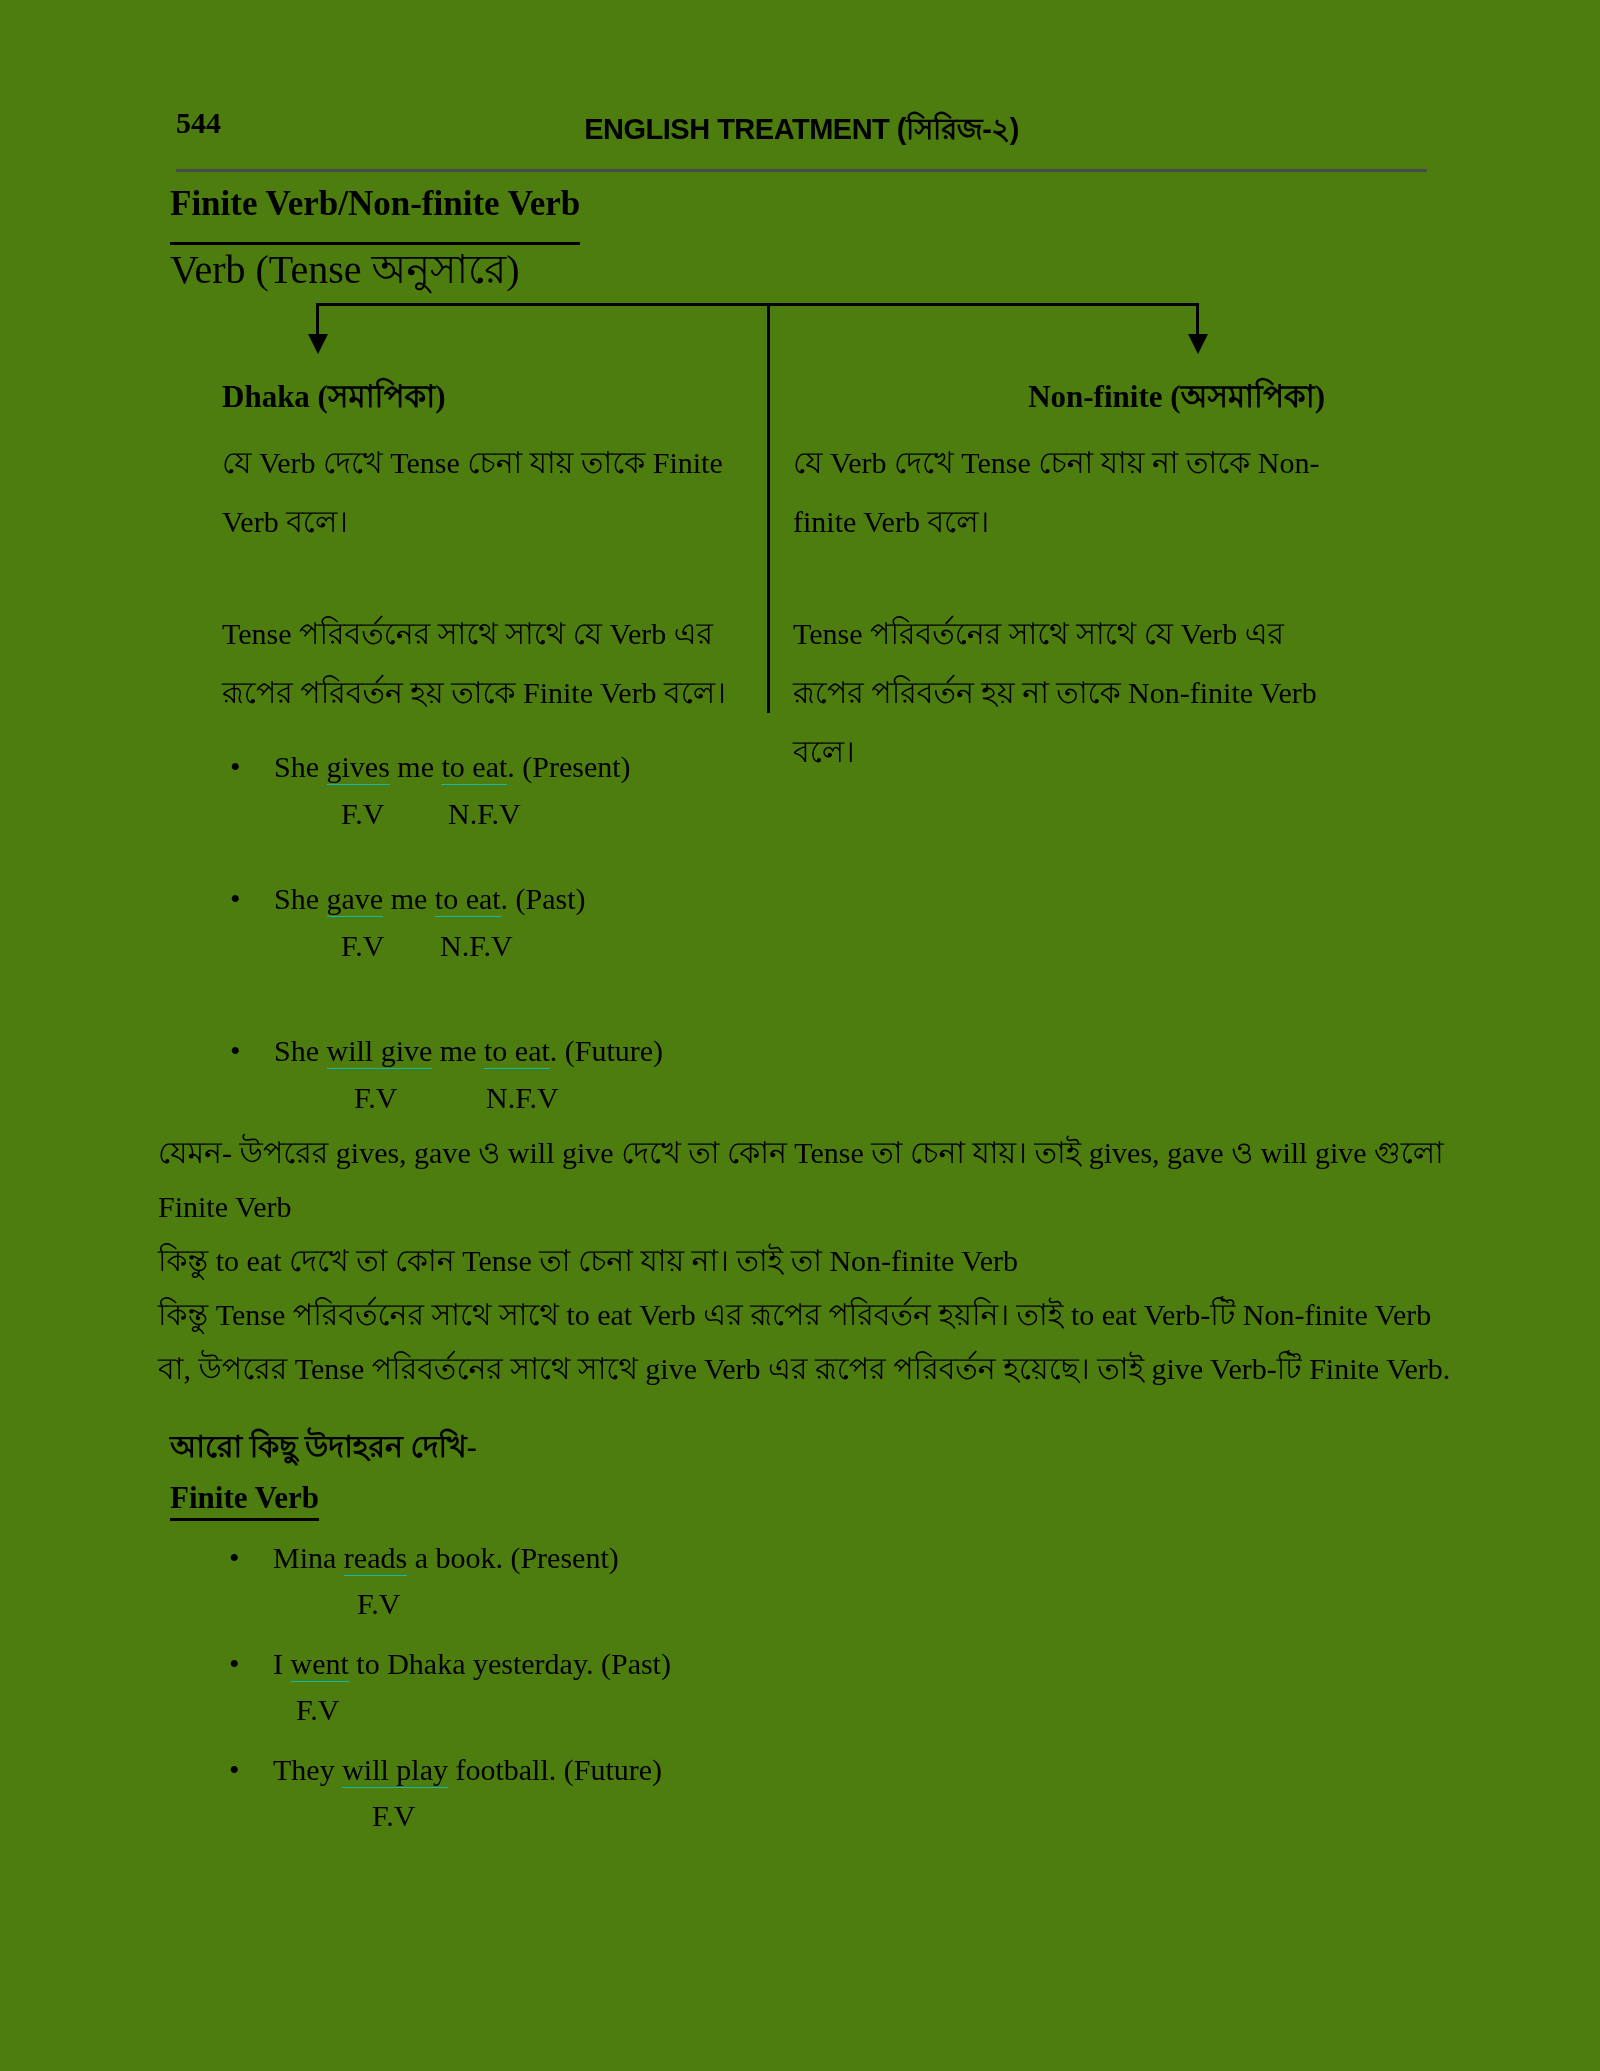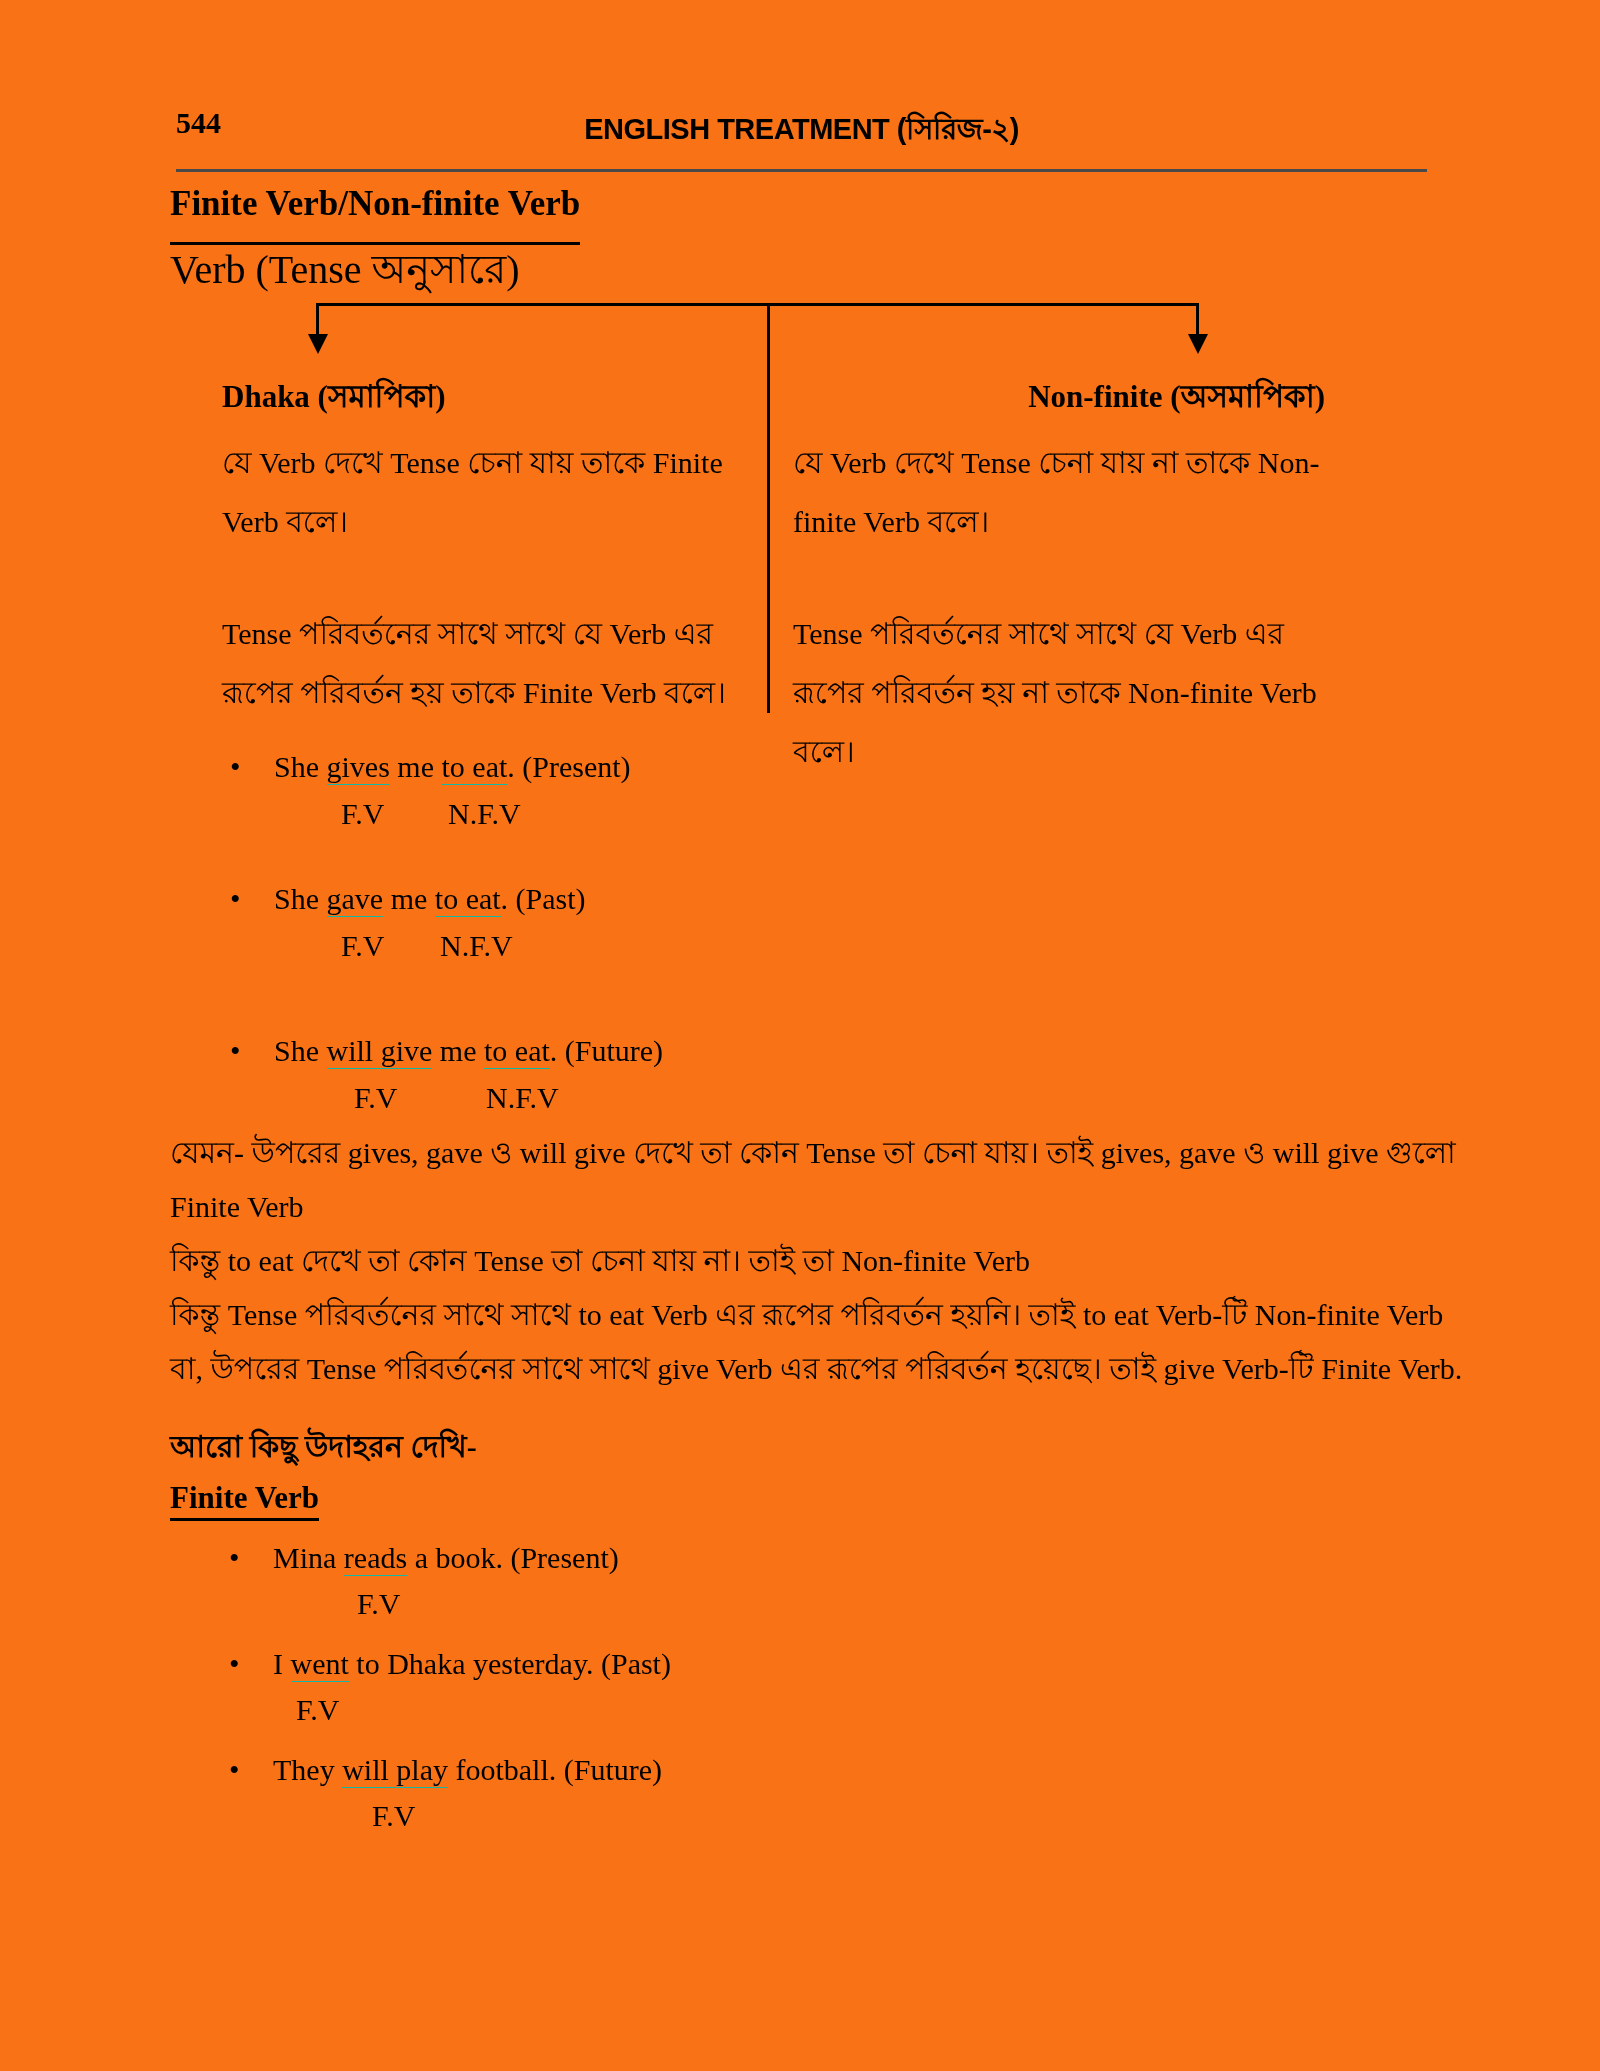--- a/index.html
+++ b/index.html
@@ -1,17 +1,17 @@
 <!DOCTYPE html>
 <html><head>
 <meta charset="utf-8">
 <style>
   html,body { margin:0; padding:0; background:#fff; }
   .page {
-    position:relative; width:1600px; height:2071px; background:#f97316;
+    position:relative; width:1600px; height:2071px; background:#4d7c0f;
     font-family:"Liberation Serif","DejaVu Serif",serif; color:#000;
     overflow:hidden;
   }
   
   .hdr-num { position:absolute; left:176px; top:106px; font-size:30px; font-weight:bold; }
   .hdr-title {
     position:absolute; left:176px; top:106px; width:1251px; text-align:center;
     font-family:"Liberation Sans","DejaVu Sans",sans-serif; font-size:29px; font-weight:bold;
     letter-spacing:-0.5px;
   }
@@ -54,21 +54,21 @@
   .bullet { display:inline-block; width:44px; }
   .uw { border-bottom:1px solid #14b8a6; padding-bottom:1px; }
   .ex-labels { position:relative; height:42px; margin-top:13px; }
   .ex-labels .fv  { position:absolute; }
   .ex-labels .nfv { position:absolute; }
   .e0 .fv { left:111px; } .e0 .nfv { left:218px; }
   .e1 .fv { left:111px; } .e1 .nfv { left:210px; }
   .e2 .fv { left:124px; } .e2 .nfv { left:256px; }
 
   
-  .explain { position:absolute; left:170px; top:1126px; width:1300px; font-size:30px; }
+  .explain { position:absolute; left:158px; top:1126px; width:1300px; font-size:30px; }
   .explain div { line-height:54px; white-space:nowrap; }
 
   
   .more { position:absolute; left:170px; top:1424px; width:900px; font-size:30px; }
   .more-intro { font-weight:bold; line-height:46px; }
   .more-heading {
     display:inline-block; font-size:31px; font-weight:bold; margin-top:10px;
     border-bottom:3px solid #000; padding-bottom:2px; line-height:36px;
   }
   .m-line { margin-top:14px; padding-left:59px; line-height:46px; }

